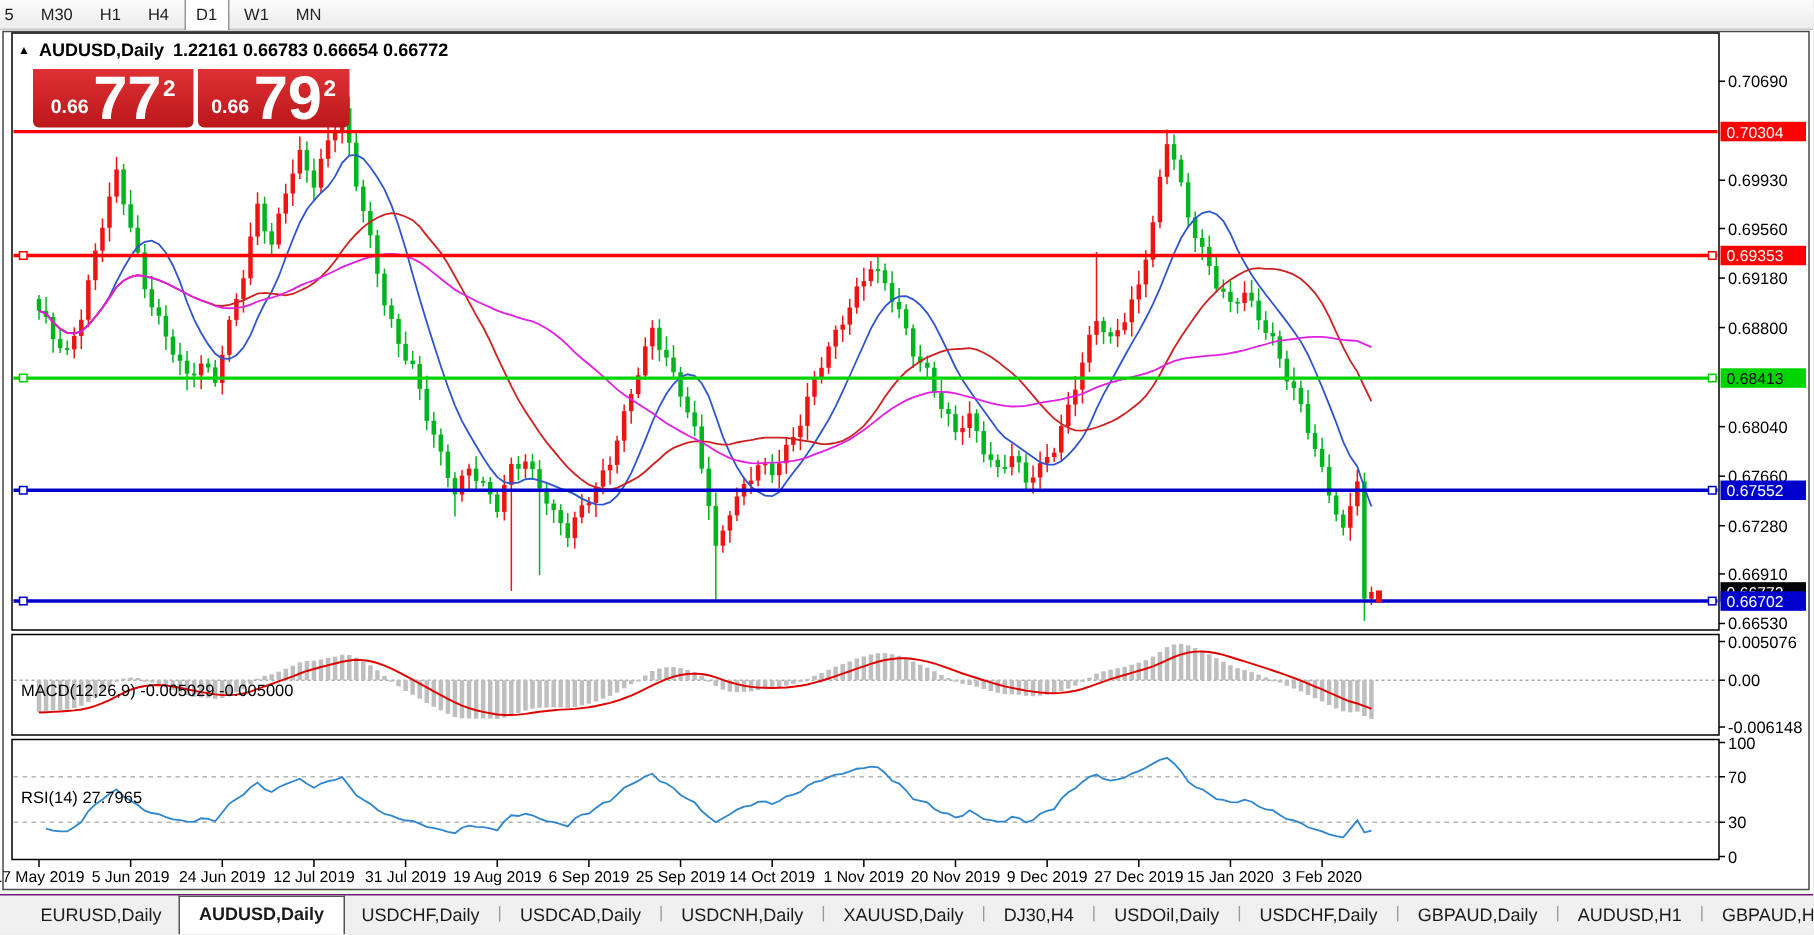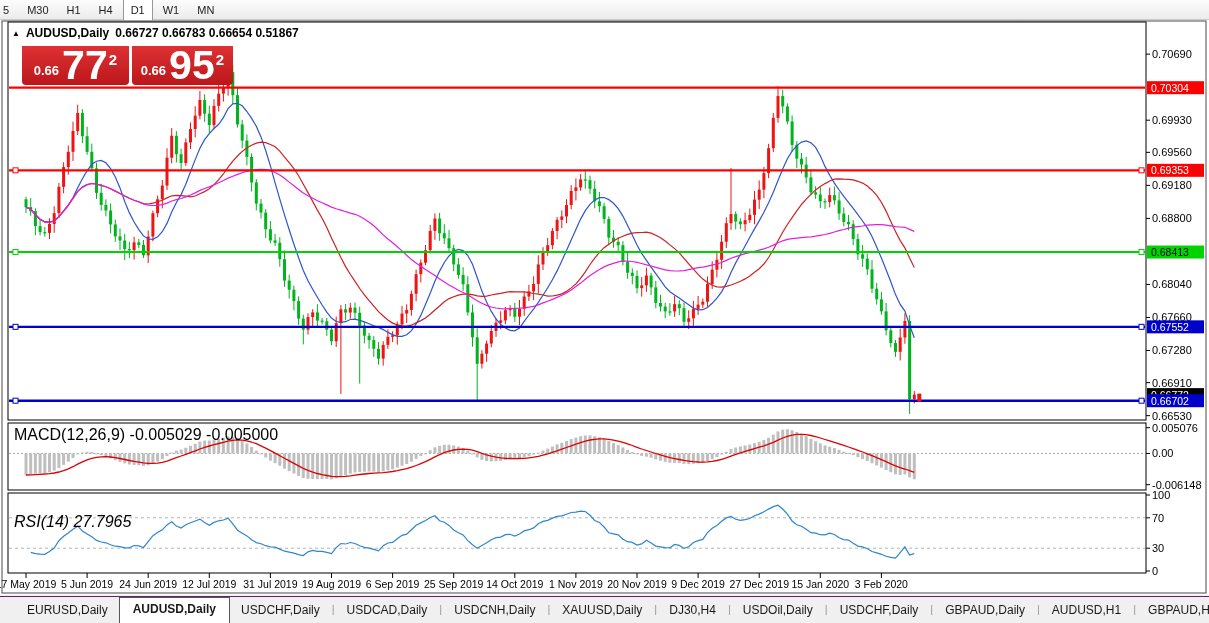--- a/index.html
+++ b/index.html
@@ -13,23 +13,23 @@
   .tf-btn.active{background:#fff;border:1px solid #979797;border-radius:2px;padding:14px 7px;}
 
   
   .chart-window{position:absolute;left:0;top:20px;width:1209px;height:575px;background:#fff;}
   #chart-svg{position:absolute;left:0;top:0;}
   svg text{font-family:"Liberation Sans","DejaVu Sans",sans-serif;}
 
   .chart-title{position:absolute;left:12px;top:6px;font-size:12px;font-weight:700;color:#000;display:flex;align-items:center;gap:6px;}
   .collapse-tri{font-size:8px;}
 
-  .ind-label{position:absolute;left:14px;font-size:16px;color:#000;font-weight:400;}
+  .ind-label{position:absolute;left:14px;font-size:11px;color:#000;font-weight:400;margin-top:29px;}
   .macd-label{top:406px;}
-  .rsi-label{top:493px;font-style:italic;}
+  .rsi-label{top:477px;}
 
   
   .trade-panel{position:absolute;left:10px;top:24px;width:223px;}
   .tp-row1{display:flex;height:21px;}
   .btn-sell,.btn-buy{width:47px;background:linear-gradient(#e4403f,#c11a1f);color:#fff;font-weight:700;
        font-size:12px;display:flex;align-items:center;justify-content:center;}
   .btn-sell{border-radius:4px 0 0 0;margin-right:4px;}
   .btn-buy{border-radius:0 4px 0 0;margin-left:15px;}
   .spin-btn{width:15px;background:linear-gradient(#f6f6f6,#dadada);border:1px solid #a5a5a5;color:#557;
        font-size:7px;display:flex;align-items:center;justify-content:center;}
@@ -759,33 +759,33 @@
           <line x1="820.3000000000001" y1="573" x2="820.3000000000001" y2="578" stroke="#000"></line>
           <text x="820.3000000000001" y="588" font-size="10.5" fill="#000" text-anchor="middle">15 Jan 2020</text>
           <line x1="881.4" y1="573" x2="881.4" y2="578" stroke="#000"></line>
           <text x="881.4" y="588" font-size="10.5" fill="#000" text-anchor="middle">3 Feb 2020</text>
         </g>
       </svg>
 
     <div class="chart-title">
       <span class="collapse-tri">▲</span>
       <span>AUDUSD,Daily</span>
-      <span>0.66727 0.66783 0.66654 0.51867</span>
+      <span>1.22161 0.66783 0.66654 0.66772</span>
     </div>
 
     <div class="trade-panel">
       <div class="tp-row2">
         <div class="price-box sell">
           <span class="pb-small">0.66</span>
           <span class="pb-big">77</span>
           <span class="pb-sup">2</span>
         </div>
         <div class="price-box buy">
           <span class="pb-small">0.66</span>
-          <span class="pb-big">95</span>
+          <span class="pb-big">79</span>
           <span class="pb-sup">2</span>
         </div>
       </div>
     </div>
 
     <div class="ind-label macd-label">MACD(12,26,9) -0.005029 -0.005000</div>
     <div class="ind-label rsi-label">RSI(14) 27.7965</div>
   </div>
 
   <div class="tabbar" id="tab-bar">

